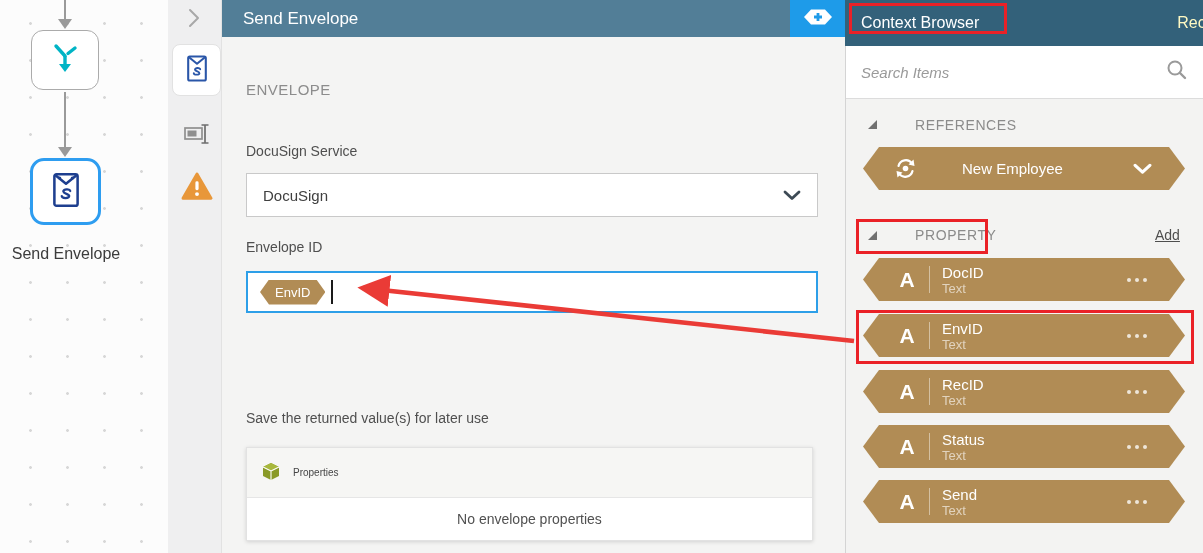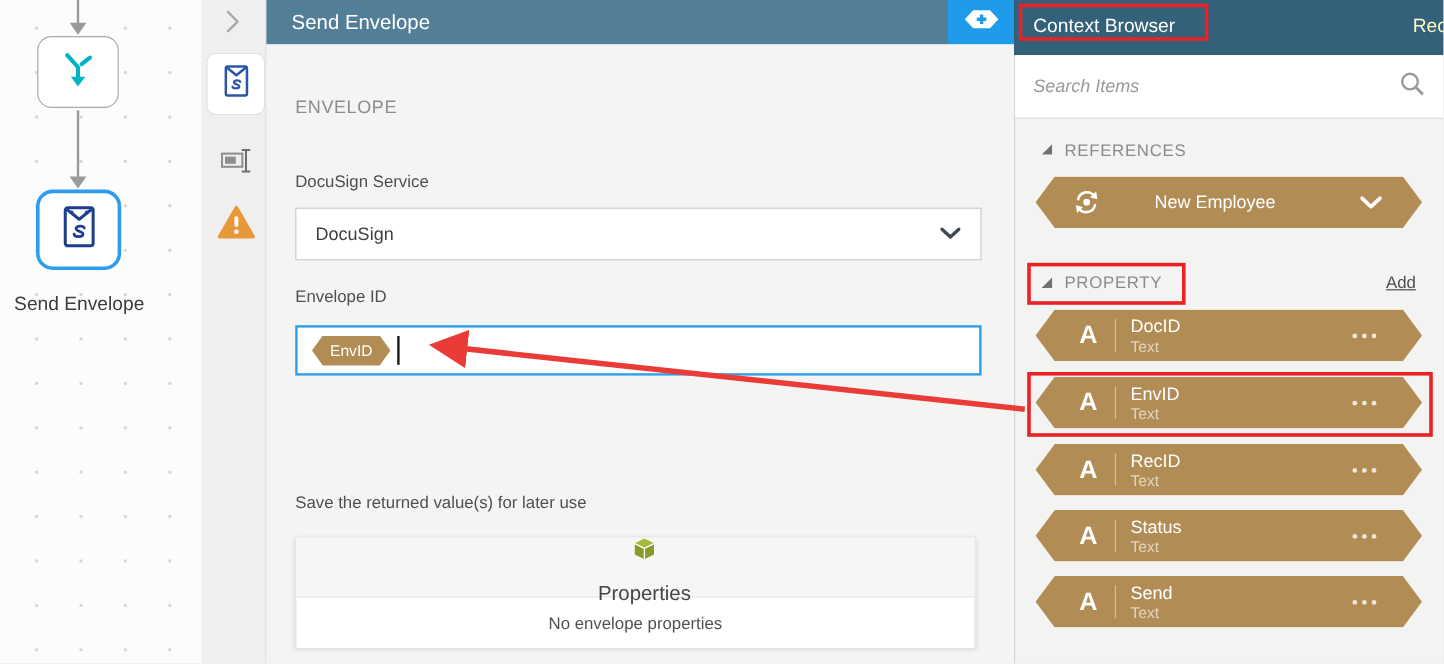--- a/index.html
+++ b/index.html
@@ -41,39 +41,39 @@
     padding:0 16px; font-size:15px; color:#3f3f3f; cursor:pointer; }
   .text-input { position:absolute; left:246px; top:271px; width:572px; height:42px; background:#fff;
     border:2px solid #2d9fe8; display:flex; align-items:center; padding:0 12px; cursor:text; }
   .token-chip { height:25px; background:#b18c55; color:#fff; font-size:13px; display:flex; align-items:center;
     padding:0 15px; clip-path:polygon(9px 0, calc(100% - 9px) 0, 100% 50%, calc(100% - 9px) 100%, 9px 100%, 0 50%); cursor:grab; }
   .caret { width:2px; height:24px; background:#1a1a1a; margin-left:6px; }
 
   .props-card { position:absolute; left:246px; top:447px; width:567px; height:94px; background:#fff;
     border:1px solid #e2e2e2; box-shadow:0 1px 4px rgba(0,0,0,.14); }
   .props-head { height:50px; background:#f6f6f4; border-bottom:1px solid #e6e6e6; display:flex;
-    align-items:center; padding-left:15px; gap:13px; font-size:17px; color:#454545;flex-direction:column; }
+    align-items:center; padding-left:15px; gap:13px; font-size:10px; color:#454545; }
   .props-empty { height:42px; display:flex; align-items:center; justify-content:center; font-size:14px; color:#515151; }
 
   
   .ctx { position:absolute; left:845px; top:0; width:358px; height:553px; background:#f3f3f2; border-left:1px solid #d4d4d4; }
   .ctx-header { position:absolute; left:845px; top:0; width:422px; height:46px; background:#33617a;
     display:flex; align-items:center; padding:0 13px 0 16px; }
   .ctx-title { color:#fff; font-size:16px; }
   .ctx-recent { margin-left:auto; display:flex; align-items:center; gap:7px; cursor:pointer; }
   .ctx-recent span { color:#fef9c3; font-size:16px; }
   .ctx-search { position:absolute; left:846px; top:46px; width:357px; height:53px; background:#fff;
     border-bottom:1px solid #dcdcdc; display:flex; align-items:center; padding:0 15px;justify-content:space-between; }
   .ctx-search input { flex:1; border:none; outline:none; background:transparent; font-family:"Liberation Sans",sans-serif;
     font-size:15px; font-style:italic; color:#555; }
   .ctx-search input::placeholder { color:#9a9a9a; font-style:italic; }
 
   .collapse-tri { position:absolute; width:9px; height:9px; background:#707070;
     clip-path:polygon(100% 0, 100% 100%, 0 100%); cursor:pointer; }
-  .ctx-sec-heading { position:absolute; font-size:14px; letter-spacing:.6px; color:#8b8b8b; }
+  .ctx-sec-heading { position:absolute; font-size:14px; letter-spacing:.6px; color:#8b8b8b;margin-left:28px; }
   .add-link { position:absolute; left:1155px; top:227px; font-size:14px; color:#4e4e4e;
     text-decoration:underline; cursor:pointer; }
 
   .ctx-token { position:absolute; left:863px; width:322px; height:43px; background:#b18c55; color:#fff;
     display:flex; align-items:center; cursor:pointer;
     clip-path:polygon(16px 0, calc(100% - 16px) 0, 100% 50%, calc(100% - 16px) 100%, 16px 100%, 0 50%); }
   .ref-icon { margin-left:31px; display:flex; }
   .ref-label { margin-left:13px; font-size:15px; }
   .ref-chevron { margin-left:auto; margin-right:33px; display:flex; }
   .var-a { margin-left:32px; width:24px; text-align:center; font-size:21px; font-weight:bold; }

